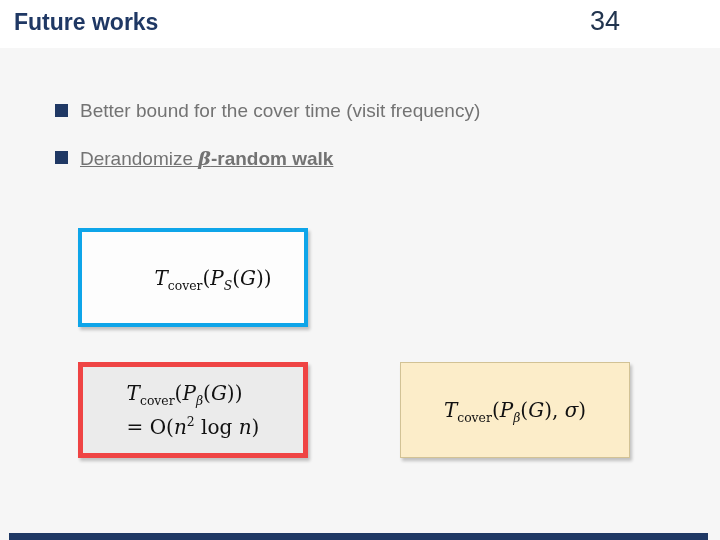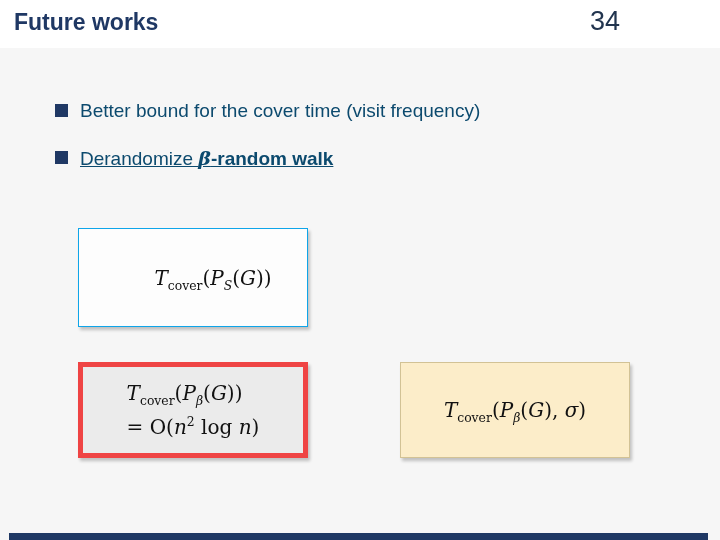--- a/index.html
+++ b/index.html
@@ -17,35 +17,35 @@
     font-size:23px;font-weight:bold;color:#1F3864;letter-spacing:0px;
   }
   .page-number{
     position:absolute;right:12px;top:6px;
     font-size:27px;font-weight:400;color:#22354F;
   }
 
   
   .content{position:absolute;left:0;top:48px;width:720px;height:492px;background:#F6F6F6;}
 
-  .bullet-row{position:absolute;left:55px;display:flex;align-items:flex-start;color:#0c4a6e;font-size:19px;line-height:24px;}
+  .bullet-row{position:absolute;left:55px;display:flex;align-items:flex-start;color:#737373;font-size:19px;line-height:24px;}
   .bullet-row.b1{top:51px;}
   .bullet-row.b2{top:98px;text-decoration:underline;}
   .bullet-sq{flex:0 0 auto;width:13px;height:13px;background:#1F3864;margin:5px 12px 0 0;}
   .bullet-text i{font-family:"DejaVu Serif","Liberation Serif",serif;}
   .bullet-bold{font-weight:bold;}
 
   
   .fbox{
     position:absolute;box-sizing:border-box;
     display:flex;align-items:center;justify-content:center;
     box-shadow:2px 3px 3px rgba(0,0,0,0.22);
   }
   .fbox .finner{text-align:left;}
-  .fbox.white{background:#FDFDFD;border:1px solid #0ea5e9;padding-left:40px;}
+  .fbox.white{background:#FDFDFD;border:4px solid #0ea5e9;padding-left:40px;}
   .fbox.gray{background:#EBEBEB;border:5px solid #ef4444;}
   .fbox.yellow{background:#FCEDC9;border:1px solid #D2C295;}
   .fbox1{left:78px;top:180px;width:230px;height:99px;}
   .fbox2{left:400px;top:180px;width:230px;height:99px;}
   .fbox3{left:78px;top:314px;width:230px;height:96px;}
   .fbox4{left:400px;top:314px;width:230px;height:96px;}
   .fline{
     font-family:"DejaVu Serif","Liberation Serif",serif;
     font-size:20px;line-height:34px;color:#111111;white-space:nowrap;
   }

